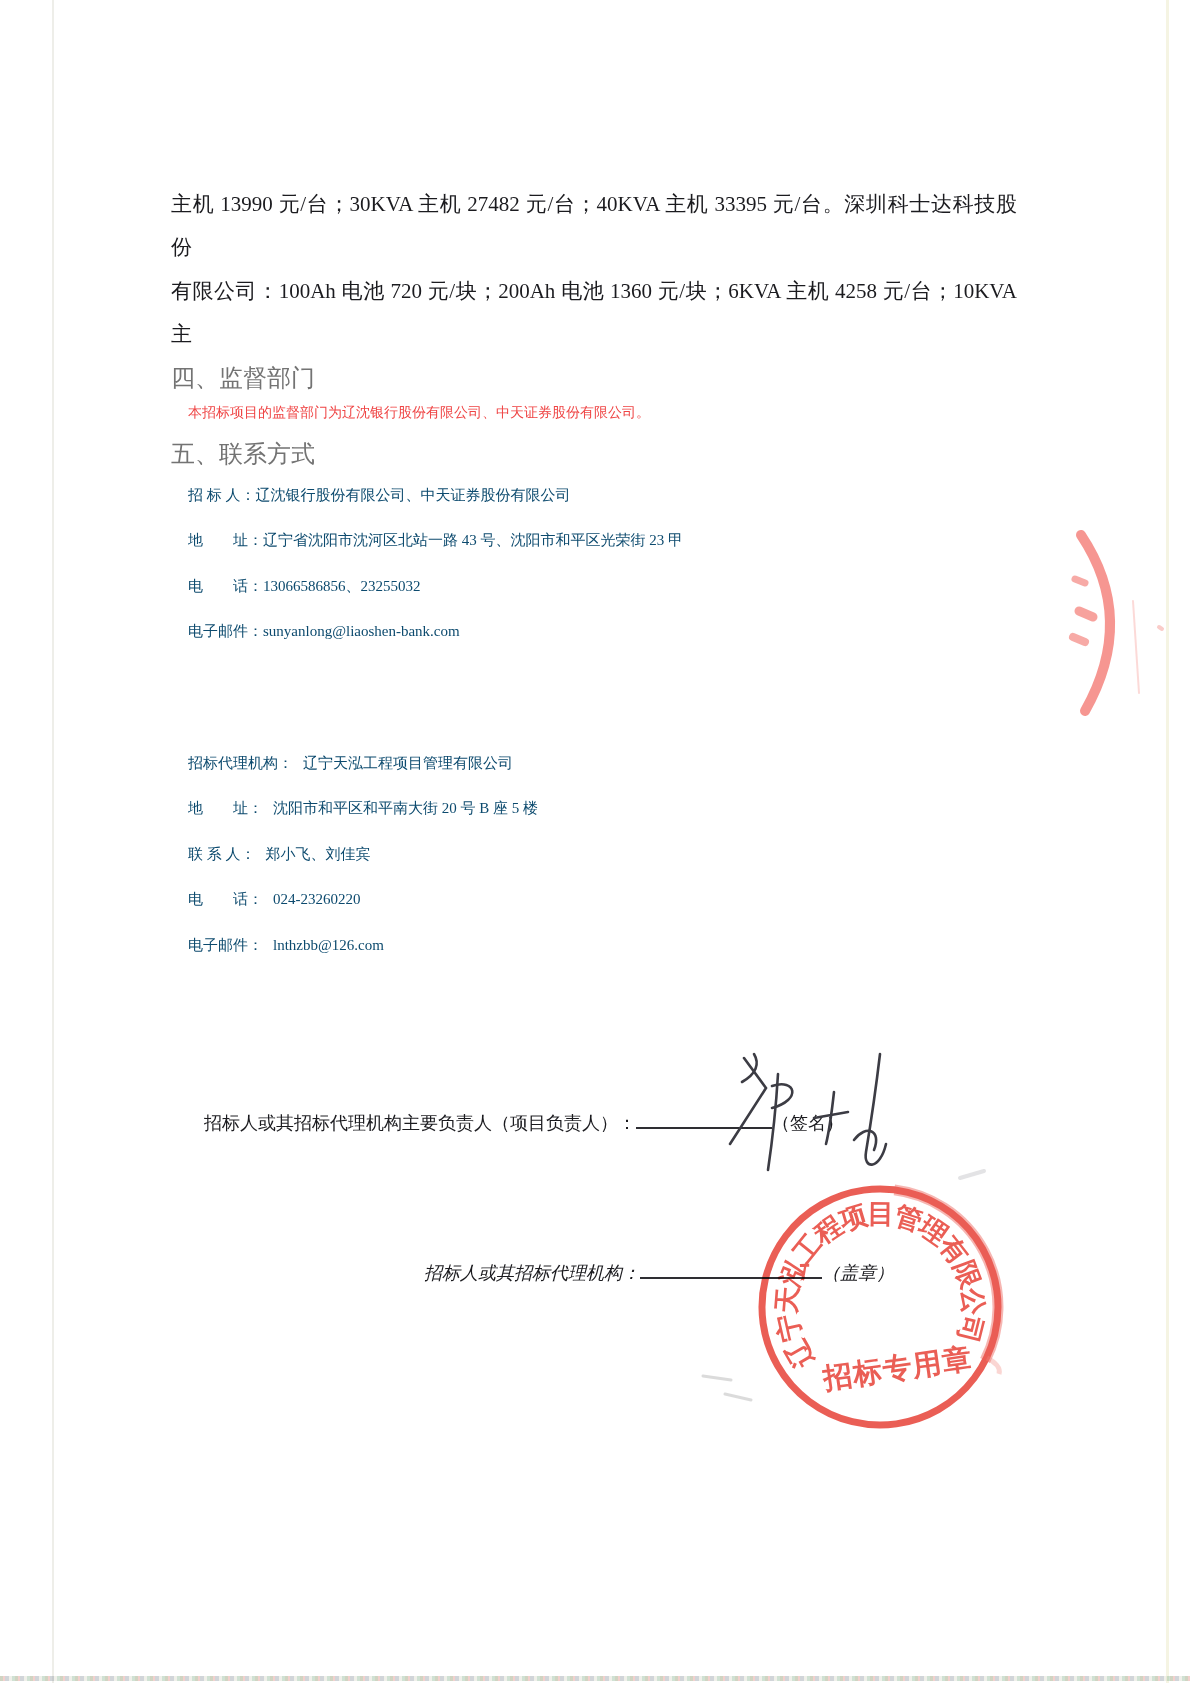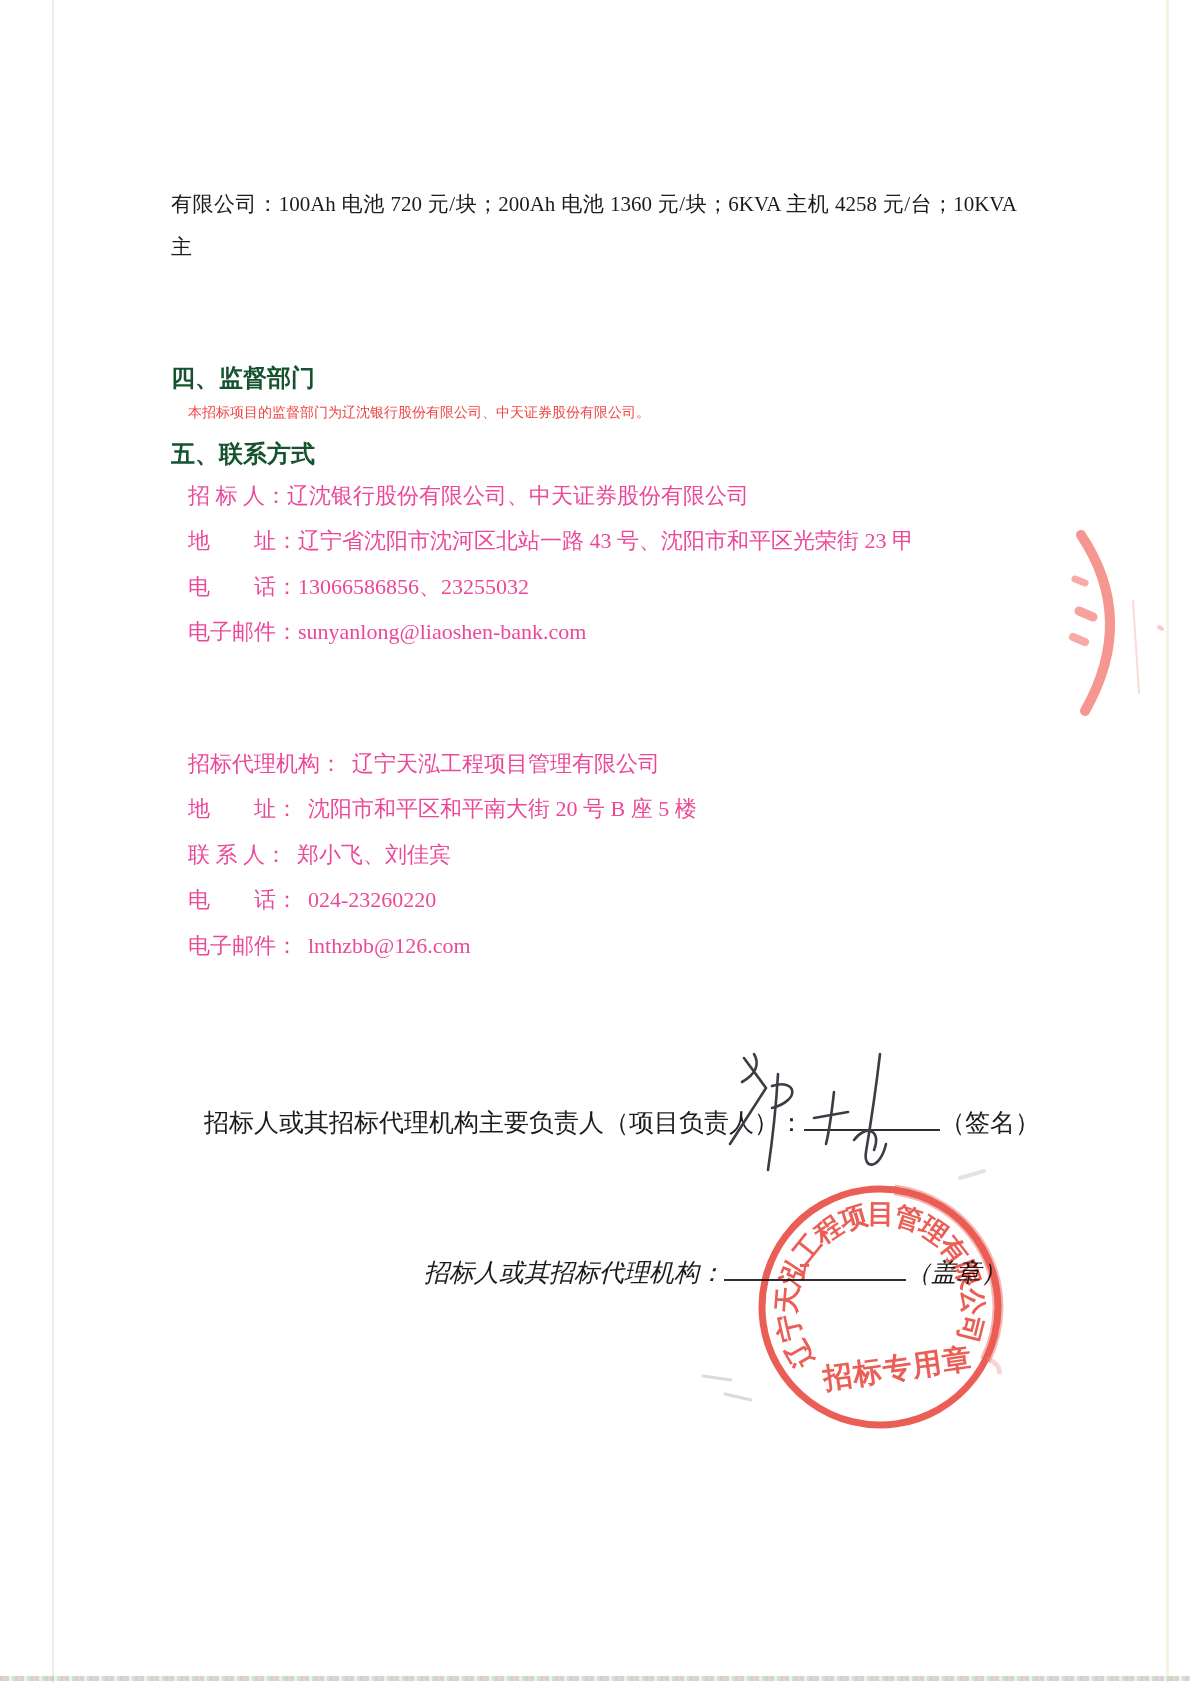--- a/index.html
+++ b/index.html
@@ -10,30 +10,30 @@
   }
   .abs{position:absolute;}
 
   
   #top-para{left:171px;top:183px;width:846px;}
   .para-line{font-size:21px;line-height:43.4px;text-align:justify;text-align-last:justify;color:#1b1b1f;}
   .para-line:nth-child(3){font-size:19.5px;letter-spacing:-0.2px;}
   .para-line:last-child{text-align-last:left;}
 
   
-  .heading{font-family:"Liberation Sans","DejaVu Sans",sans-serif;font-weight:700;font-size:24px;color:#14532d;}
+  .heading{font-family:"Liberation Sans","DejaVu Sans",sans-serif;font-weight:400;font-size:24px;color:#737373;}
   .bodytext{font-size:14px;color:#ef4444;}
 
   
-  .contact-row{font-size:22px;line-height:23px;margin-bottom:22.4px;color:#ec4899;}
+  .contact-row{font-size:15px;line-height:23px;margin-bottom:22.4px;color:#0c4a6e;}
   .contact-row .lbl{white-space:pre;}
   #agency-rows .val{padding-left:10px;}
 
   
-  .sigline{font-size:25px;line-height:30px;color:#1b1b1f;white-space:nowrap;}
+  .sigline{font-size:18px;line-height:30px;color:#1b1b1f;white-space:nowrap;}
   .uline{display:inline-block;border-bottom:2px solid #2e2e33;height:18px;}
 
   
   .ring-char{font-family:"Liberation Sans","DejaVu Sans",sans-serif;font-weight:700;font-size:27px;}
   .stamp-center{font-family:"Liberation Sans","DejaVu Sans",sans-serif;font-weight:700;font-size:29px;letter-spacing:1px;}
 
   
   #scan-line-left{left:52px;top:0;width:2px;height:100%;background:rgba(212,212,200,0.40);}
   #scan-line-right{left:1166px;top:0;width:3px;height:100%;background:rgba(226,224,176,0.35);}
   #scan-noise-bottom{left:0;bottom:2px;width:100%;height:5px;
@@ -43,20 +43,21 @@
       rgba(120,170,130,.35) 12px 15px);}
 </style>
 </head>
 <body>
 
 <div class="abs" id="scan-line-left"></div>
 <div class="abs" id="scan-line-right"></div>
 <div class="abs" id="scan-noise-bottom"></div>
 
 <div class="abs" id="top-para">
+    <div class="para-line">主机 13990 元/台；30KVA 主机 27482 元/台；40KVA 主机 33395 元/台。深圳科士达科技股份</div>
     <div class="para-line">有限公司：100Ah 电池 720 元/块；200Ah 电池 1360 元/块；6KVA 主机 4258 元/台；10KVA 主</div>
   </div>
 
 <div class="abs heading" style="left:171px;top:362px;">四、监督部门</div>
 <div class="abs bodytext" style="left:188px;top:404px;width:840px;">本招标项目的监督部门为辽沈银行股份有限公司、中天证券股份有限公司。</div>
 
 <div class="abs heading" style="left:171px;top:438px;">五、联系方式</div>
 
 <div class="abs" id="tenderer-rows" style="left:188px;top:484px;width:860px;">
     <div class="contact-row"><span class="lbl">招 标 人：</span><span class="val">辽沈银行股份有限公司、中天证券股份有限公司</span></div>

